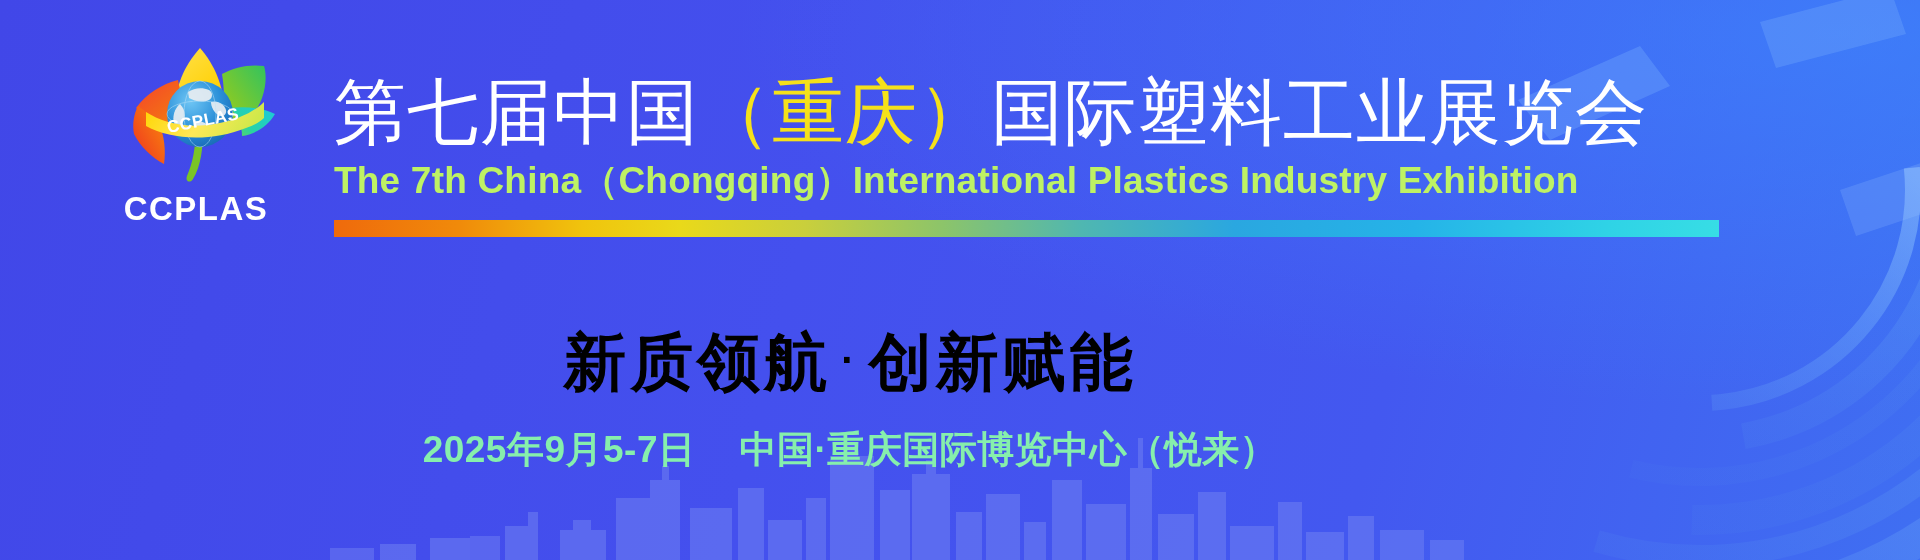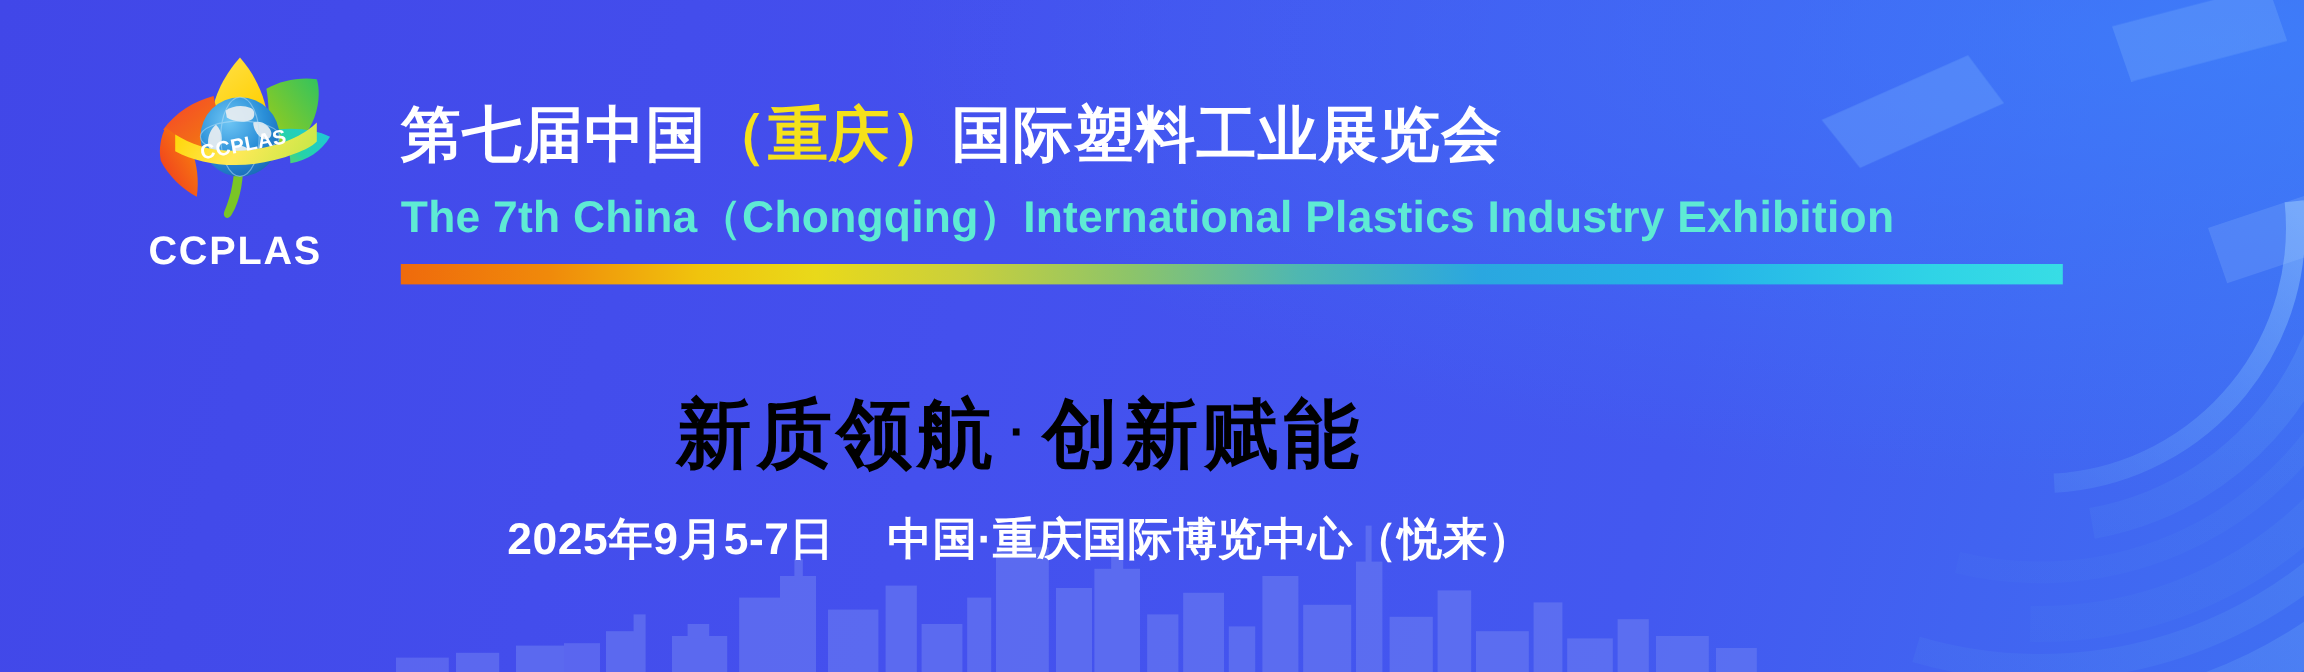--- a/index.html
+++ b/index.html
@@ -79,34 +79,34 @@
   }
 
   
   .headline-block {
     position: absolute;
     left: 334px;
     top: 72px;
     width: 1400px;
   }
   .title-cn {
-    font-size: 50px;
-    font-weight: 700;
+    font-size: 72px;
+    font-weight: 400;
     line-height: 80px;
     color: #ffffff;
     letter-spacing: 1px;
     white-space: nowrap;
   }
   .title-cn .hl { color: #f5e11a; }
   .title-en {
     margin-top: 6px;
     font-size: 37px;
     font-weight: 700;
     line-height: 46px;
-    color: #5eead4;
+    color: #bef264;
     letter-spacing: 0.2px;
     white-space: nowrap;
   }
   .rule {
     margin-top: 16px;
     width: 1385px;
     height: 17px;
     background: linear-gradient(90deg,
       #ef6a0c 0%,
       #f08a0a 9%,
@@ -141,21 +141,21 @@
     padding: 0 10px;
   }
 
   
   .meta {
     position: absolute;
     left: 0;
     top: 427px;
     width: 1700px;
     text-align: center;
-    color: #ffffff;
+    color: #86efac;
     font-size: 37px;
     font-weight: 700;
     line-height: 46px;
     letter-spacing: 0.5px;
     white-space: nowrap;
   }
   .meta .gap { display: inline-block; width: 44px; }
 </style>
 </head>
 <body>

